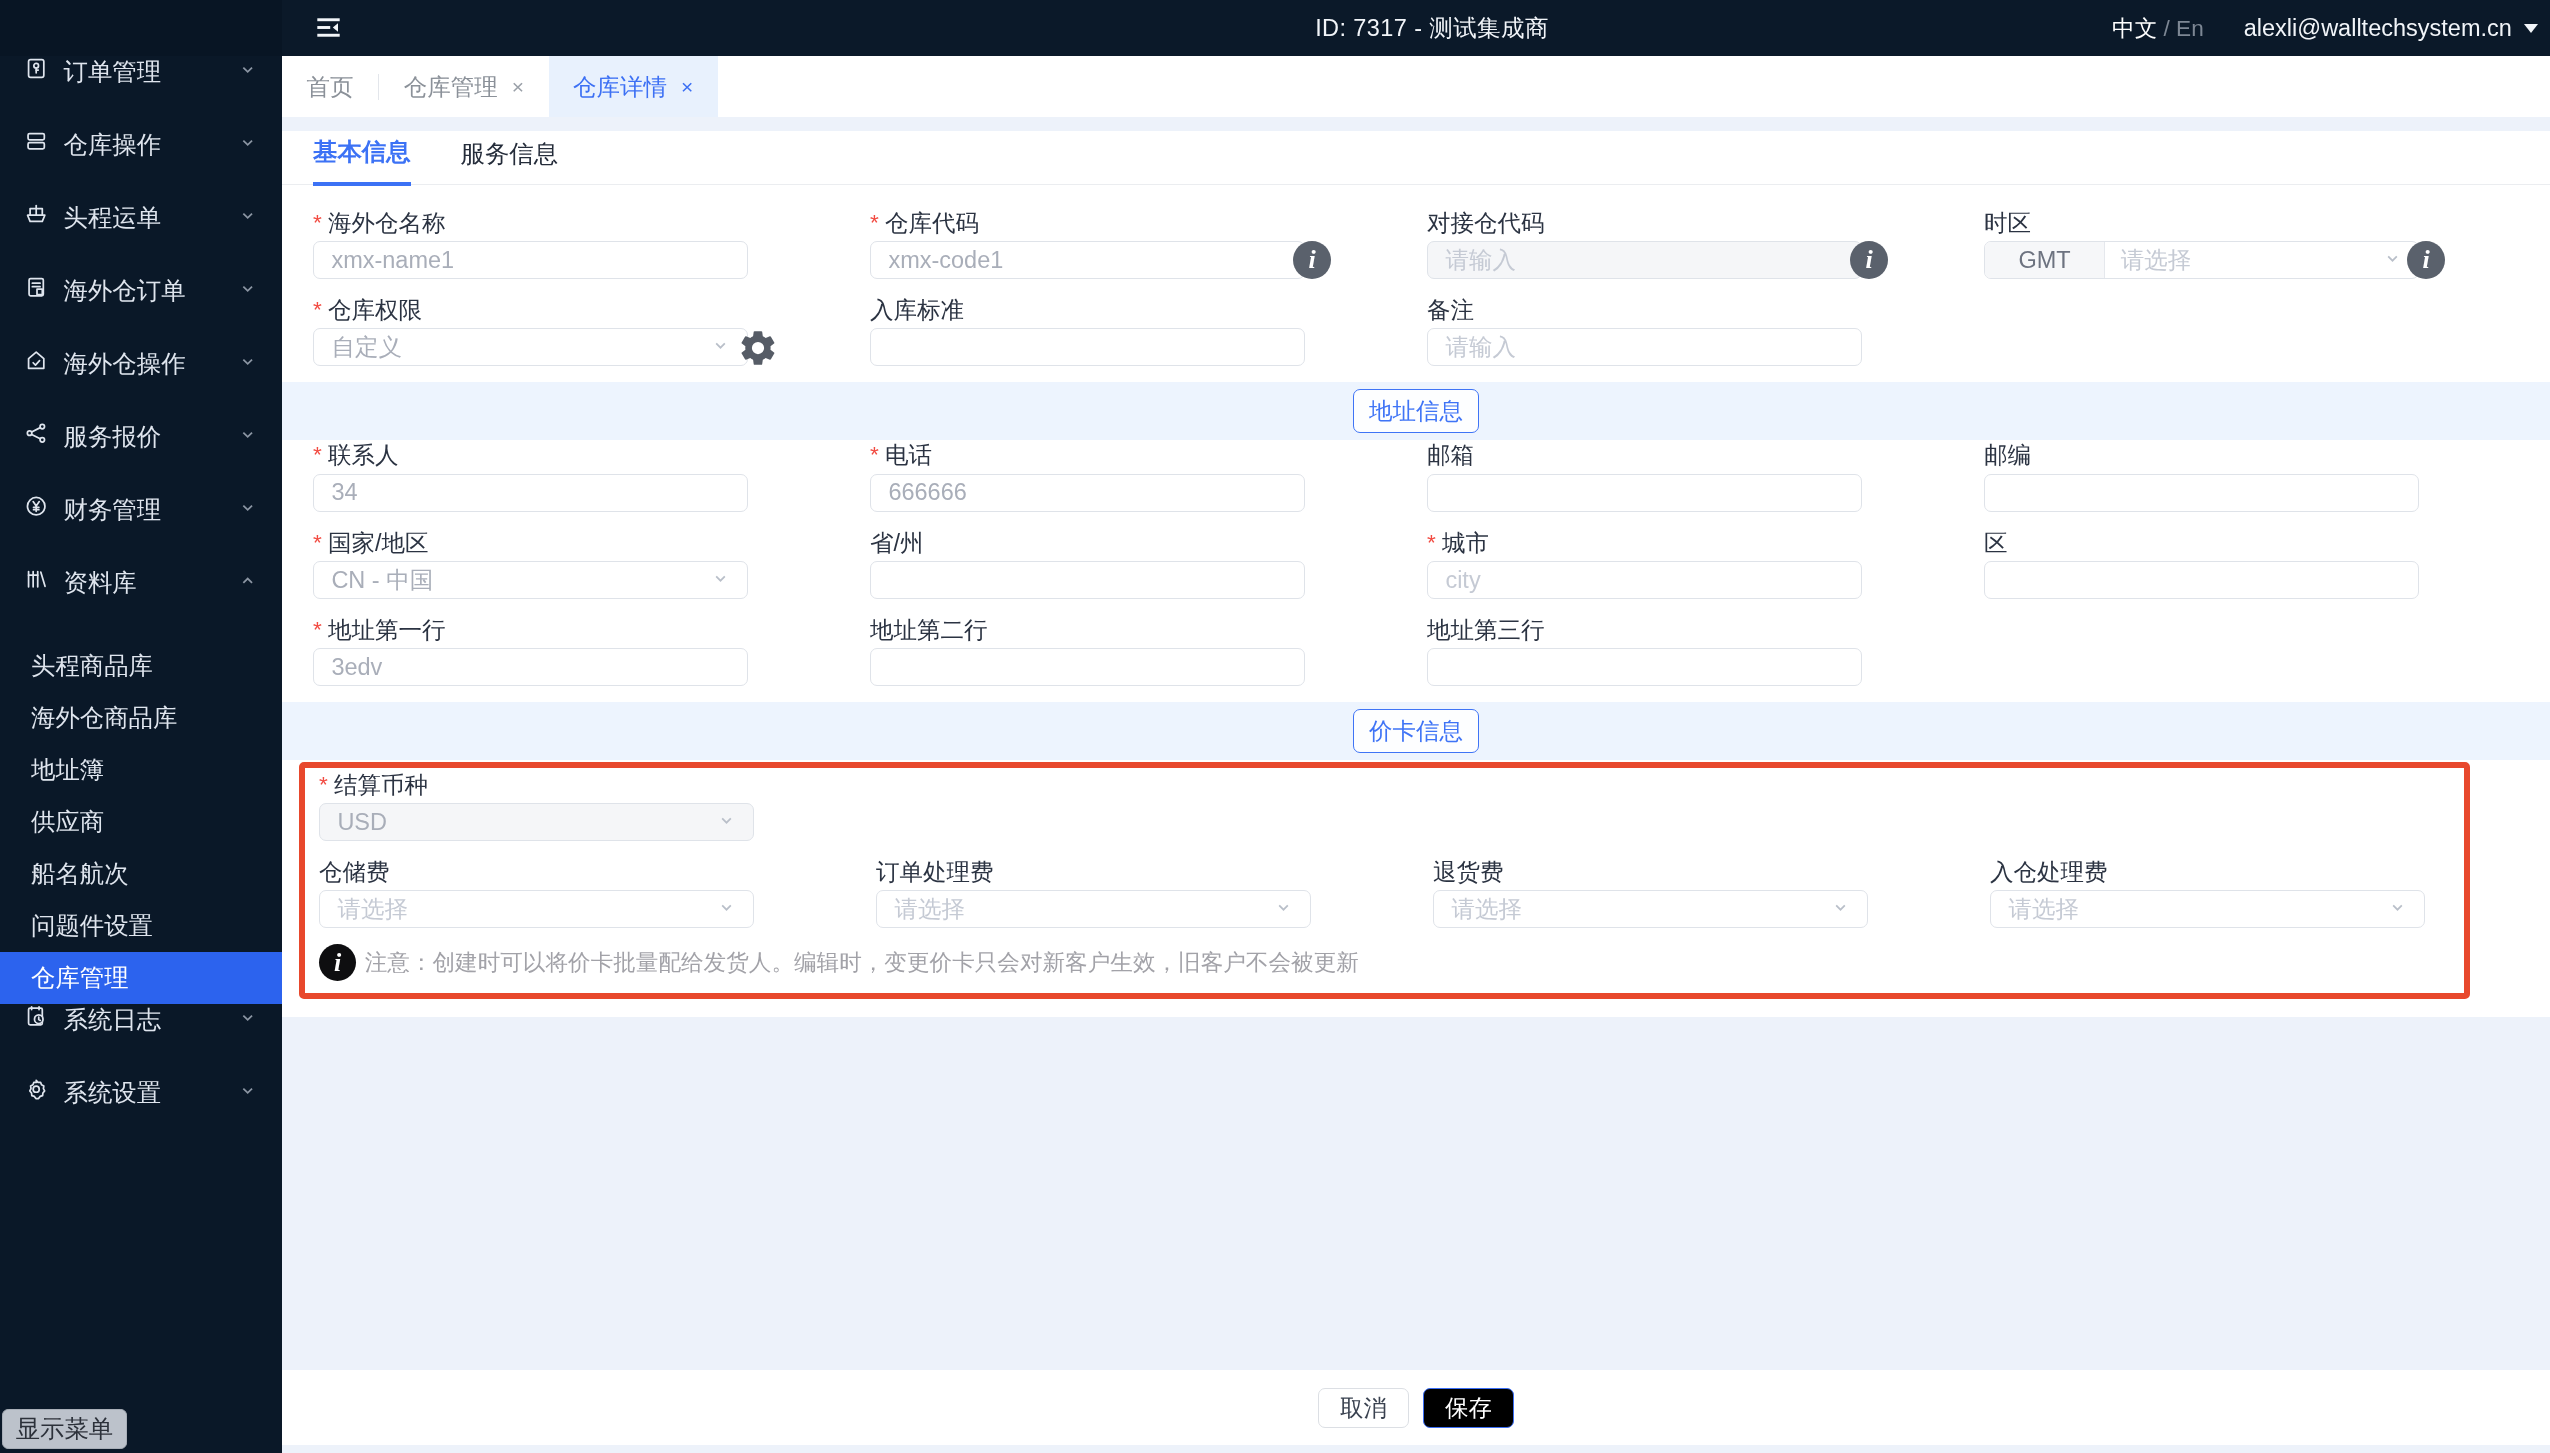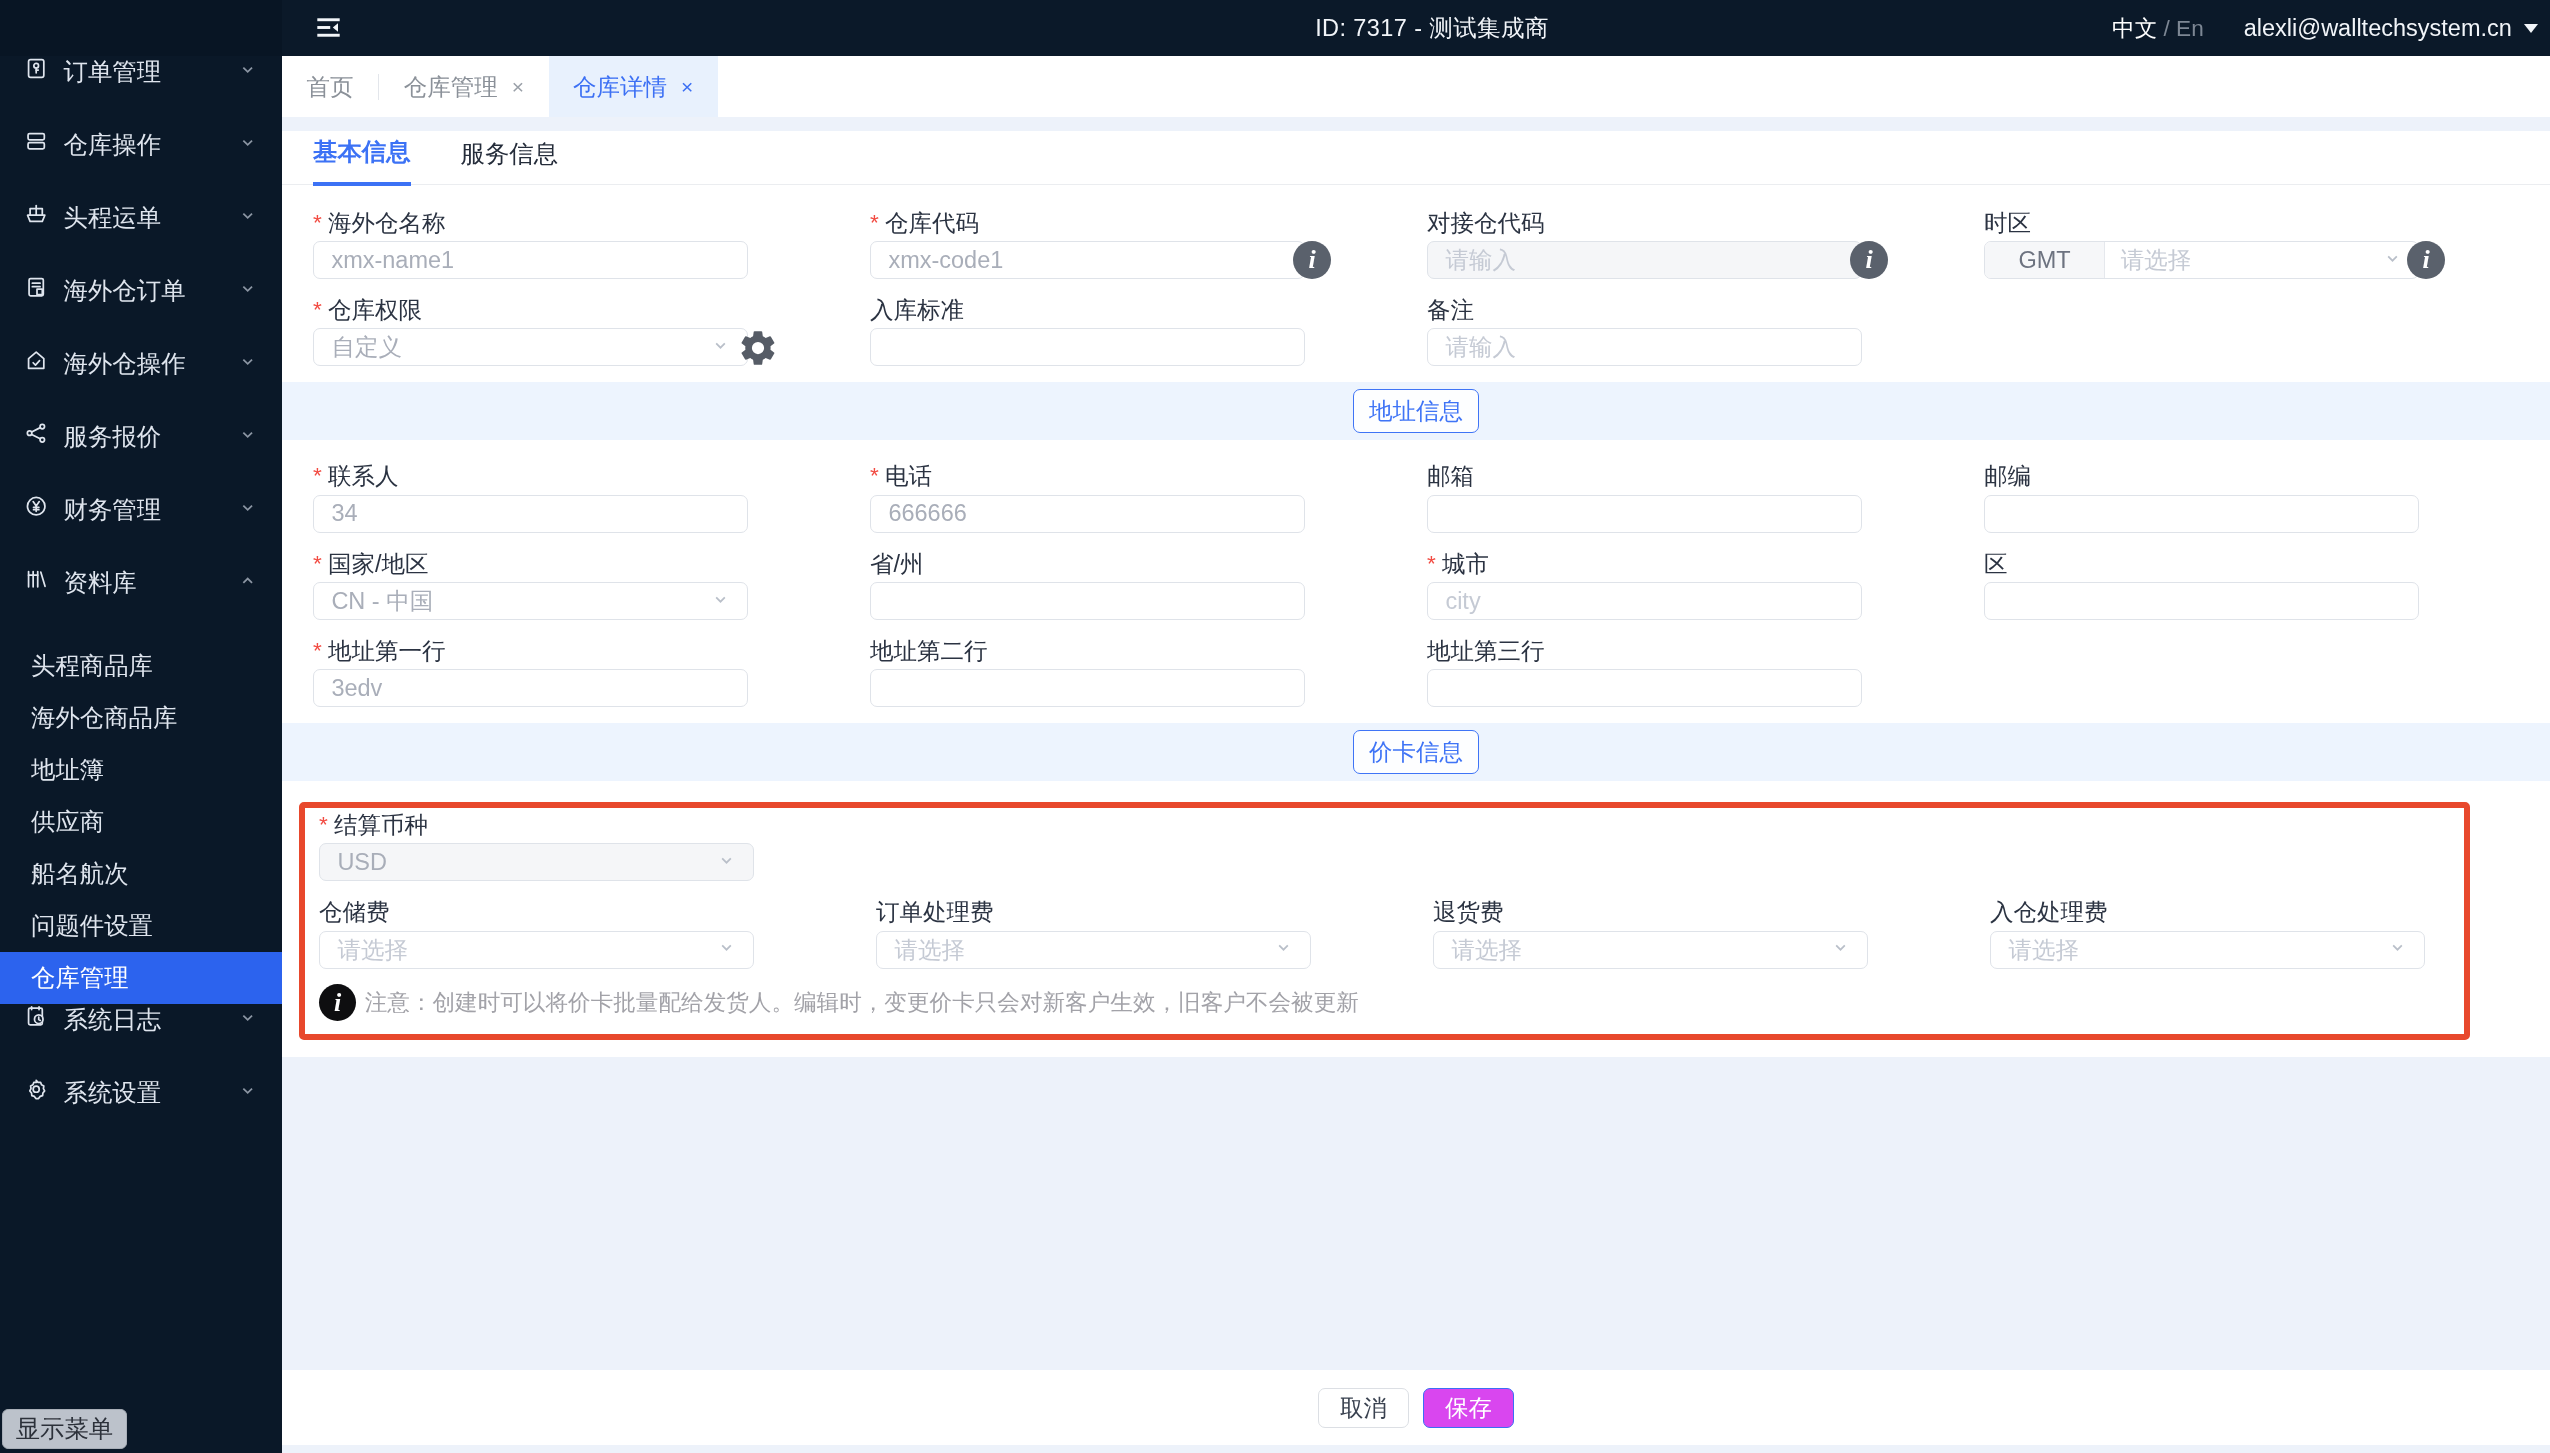--- a/index.html
+++ b/index.html
@@ -73,40 +73,40 @@
     display:flex; align-items:center; justify-content:center; font-size:23.5px; color:#6d7380; }
   .comp-sel { flex:1; display:flex; align-items:center; justify-content:space-between;
     padding:0 15.7px; font-size:23.5px; color:#c5cad4; cursor:pointer; }
 
   .info-badge { position:absolute; top:0; right:-26px; width:38px; height:38px; border-radius:50%;
     background:#5a616c; color:#ffffff; display:flex; align-items:center; justify-content:center;
     font-family:"Liberation Serif","DejaVu Serif",serif; font-style:italic; font-weight:bold;
     font-size:26px; cursor:pointer; z-index:2; }
   .gear-badge { position:absolute; top:-1.7px; right:-31px; width:42px; height:42px; cursor:pointer; z-index:2; }
 
-  .band { margin:0 -31px 21px -31px; background:#edf4fe; padding:7px 31px; }
+  .band { margin:0 -31px 0 -31px; background:#edf4fe; padding:7px 31px; }
   .section-tag { display:inline-block; border:1.7px solid #3f74f6; border-radius:7px;
     color:#3f74f6; background:#fdfeff; font-size:23.5px; padding:5.2px 15px; cursor:pointer; }
 
   .redbox { border:6.1px solid #e8482c; border-radius:5px; margin:1.7px 49px 5.2px -14px;
     padding:1.7px 0 12.2px 14px; }
   .notice-row { display:flex; align-items:center; gap:8.7px; margin-top:14px; }
   .notice-icon { width:37px; height:37px; border-radius:50%; background:#0e0e10; color:#ffffff;
     display:flex; align-items:center; justify-content:center; flex:0 0 37px;
     font-family:"Liberation Serif","DejaVu Serif",serif; font-style:italic; font-weight:bold; font-size:26px; }
   .notice-text { font-size:22.6px; color:#a2a2a8; }
 
   .spacer { flex:1 1 auto; background:#edf2fa; }
 
   .footerbar { flex:0 0 75px; background:#ffffff; display:flex; align-items:center;
     justify-content:center; gap:14px; }
   .btn { height:40px; border-radius:7px; font-size:23.5px; display:flex; align-items:center;
     justify-content:center; padding:0 21px; cursor:pointer; }
   .btn-cancel { border:1.7px solid #dcdfe4; background:#ffffff; color:#3a4250; }
-  .btn-save { background:#d946ef; color:#ffffff; border:1.7px solid #3b6ef5;font-family:Liberation Serif, serif; }
+  .btn-save { background:#000000; color:#ffffff; border:1.7px solid #3b6ef5;font-family:Liberation Serif, serif; }
   .bottomstrip { flex:0 0 8.7px; background:#edf2fa; }
 
   svg.ln { stroke:#dfe5ee; fill:none; stroke-width:1.7; stroke-linecap:round; stroke-linejoin:round; }
   .mi-chevron svg { stroke:#8b95a3; }
 </style>
 </head>
 <body>
 
 <div class="sidebar">
   <div class="logo-area"></div>

